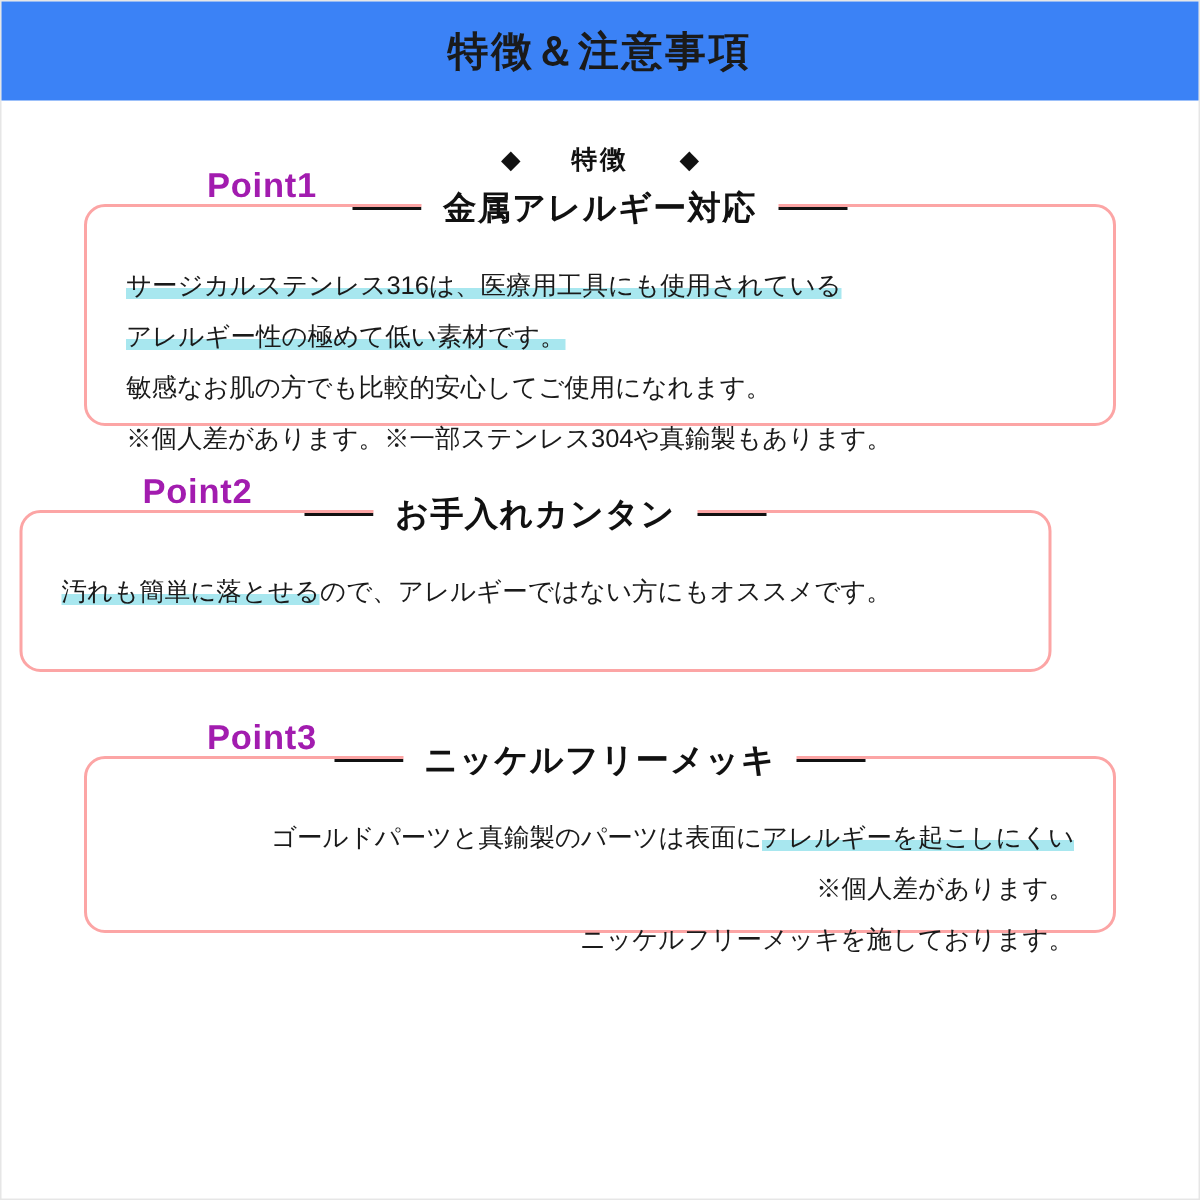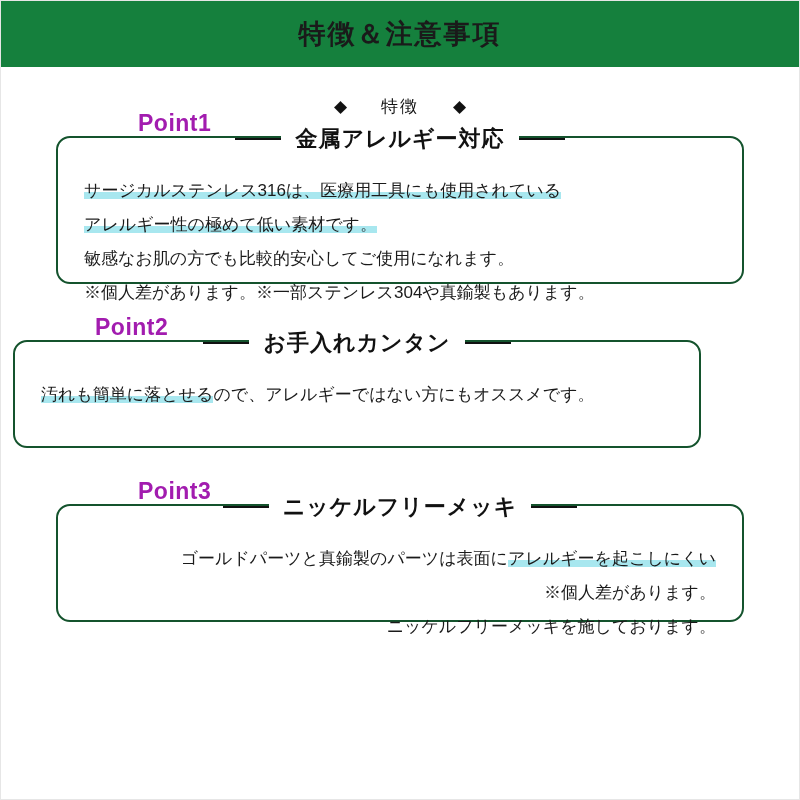--- a/index.html
+++ b/index.html
@@ -18,21 +18,21 @@
     position: relative;
     width: 800px;
     height: 800px;
     box-sizing: border-box;
     border: 1px solid #e6e6e6;
   }
 
   
   .header {
     height: 66px;
-    background: #15803d;
+    background: #3b82f6;
     display: flex;
     align-items: center;
     justify-content: center;
   }
   .header-title {
     font-size: 27px;
     font-weight: bold;
     letter-spacing: 2px;
     color: #1a1a1a;
   }
@@ -45,21 +45,21 @@
     justify-content: center;
     gap: 34px;
   }
   .diamond {
     font-size: 17px;
     color: #111111;
     line-height: 1;
   }
   .section-heading-text {
     font-size: 17px;
-    font-weight: normal;
+    font-weight: bold;
     letter-spacing: 2px;
     color: #111111;
   }
 
   
   .points {
     margin-top: 18px;
   }
   .point-block {
     position: relative;
@@ -73,21 +73,21 @@
     left: 82px;
     font-size: 23px;
     font-weight: bold;
     color: #a21caf;
     letter-spacing: 0.5px;
     z-index: 3;
     text-shadow: 1px 1px 0 #ffffff, -1px 1px 0 #ffffff, 1px -1px 0 #ffffff, -1px -1px 0 #ffffff;
   }
   .point-box {
     position: relative;
-    border: 2px solid #14532d;
+    border: 2px solid #fca5a5;
     border-radius: 14px;
     background: #ffffff;
     padding: 30px 26px 22px 26px;
     box-sizing: border-box;
   }
   .point-title-wrap {
     position: absolute;
     top: -14px;
     left: 0;
     width: 100%;

